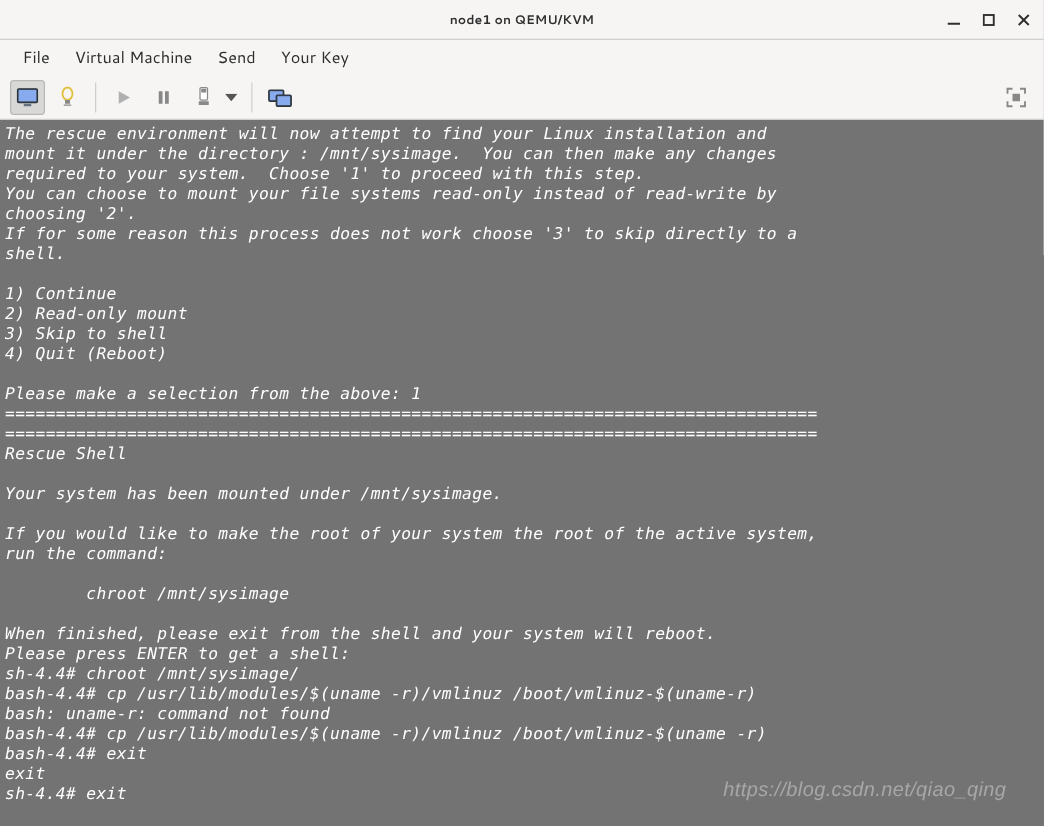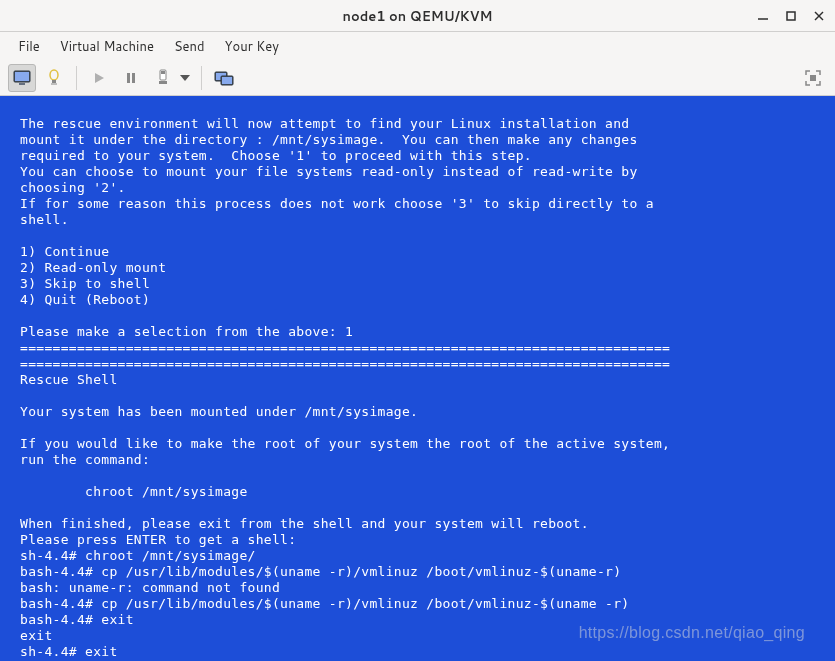--- a/index.html
+++ b/index.html
@@ -19,21 +19,21 @@
     .titlebar {
       height: 32px;
       background: #f6f5f4;
       border-bottom: 1px solid #d0cfce;
       display: flex;
       align-items: center;
       justify-content: center;
       position: relative;
     }
     .titlebar-title {
-      font-size: 13px;
+      font-size: 10px;
       font-weight: bold;
       color: #2e2e2e;
     }
     .window-controls {
       position: absolute;
       right: 8px;
       display: flex;
       gap: 12px;
       align-items: center;
     }
@@ -94,31 +94,32 @@
     }
     .toolbar-dropdown {
       display: flex;
       align-items: center;
     }
     .toolbar-right {
       position: absolute;
       right: 8px;
     }
     .terminal {
-      background: #1d4ed8;
+      background: #737373;
       color: #fff;
       font-family: "DejaVu Sans Mono", "Courier New", monospace;
       font-size: 13px;
       line-height: 16px;
-      padding: 20px;
+      padding: 4px;
       height: calc(661px - 32px - 28px - 36px);
       overflow: hidden;
       white-space: pre;
       letter-spacing: 0.3px;
       position: relative;
+      font-style: italic;
     }
     .watermark {
       position: absolute;
       right: 30px;
       bottom: 20px;
       color: rgba(220, 220, 220, 0.5);
       font-family: Arial, sans-serif;
       font-size: 16px;
       pointer-events: none;
     }

